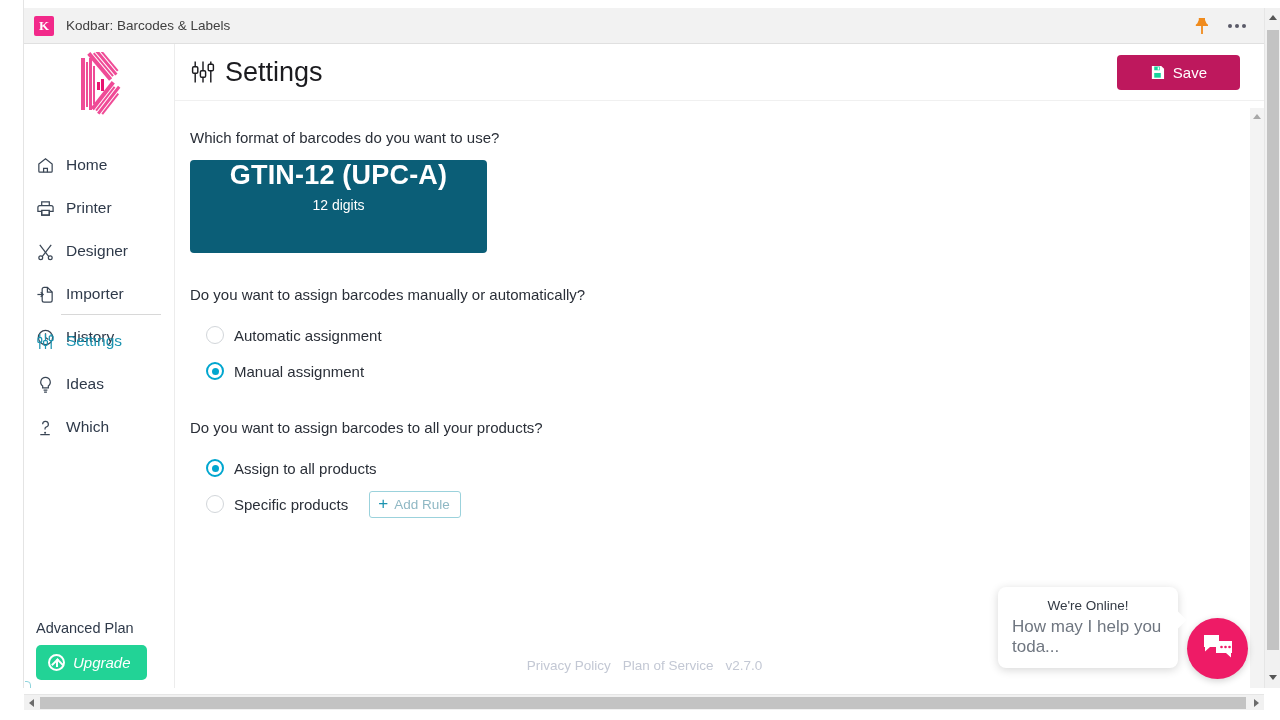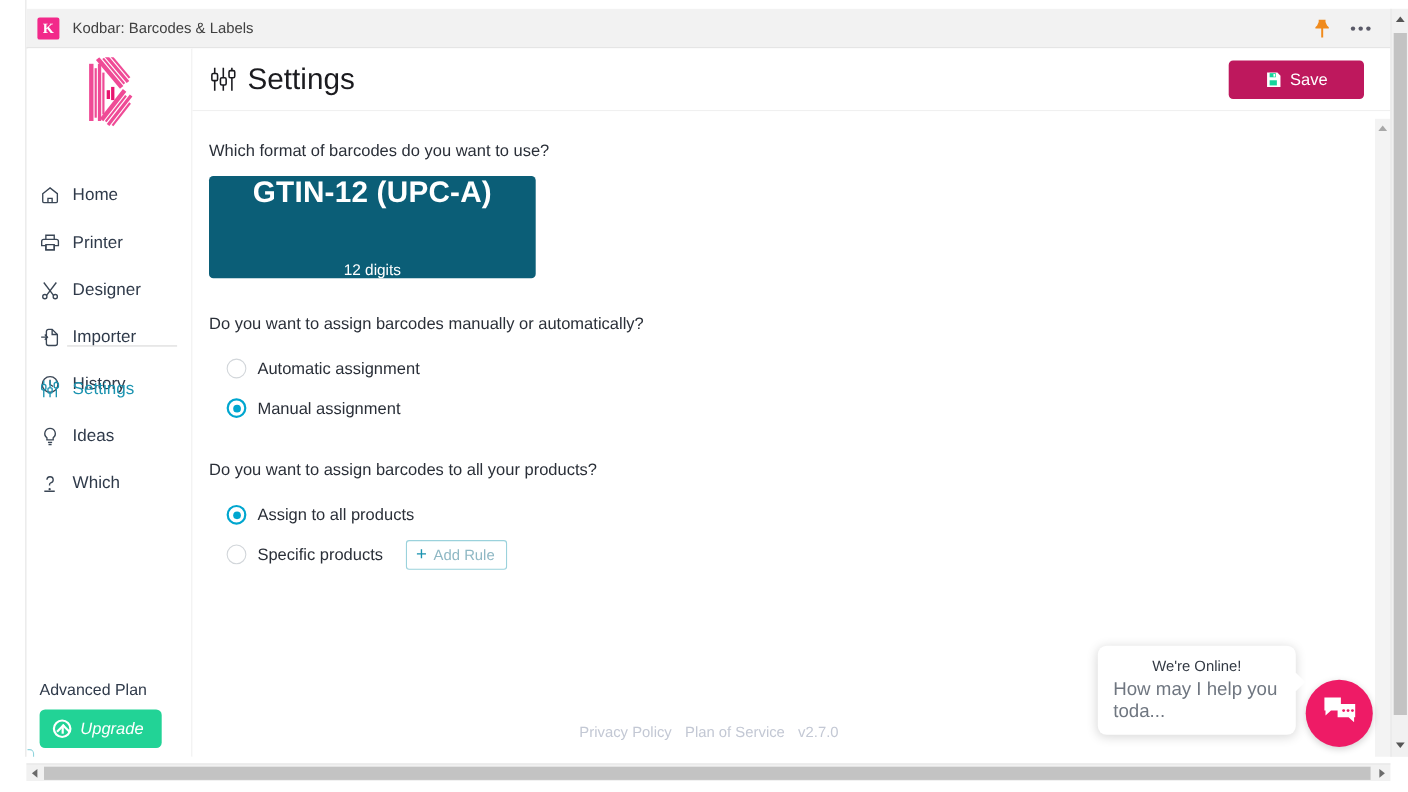--- a/index.html
+++ b/index.html
@@ -64,21 +64,21 @@
     border-right: 1px solid #ececec;
   }
   #logo {
     position: absolute; left: 48px; top: 8px;
     width: 62px; height: 66px;
   }
   .nav {
     position: absolute; left: 0; top: 112px; width: 150px;
   }
   .nav-item {
-    display: flex; align-items: center; gap: 11px;
+    display: flex; align-items: flex-start; gap: 11px;
     height: 43px; padding-left: 11px;
     font-size: 15.5px; color: #2f3a4a;
     cursor: pointer;
   }
   .nav-item .ico { width: 19px; height: 19px; flex: 0 0 auto; display:flex; align-items:center; justify-content:center; }
   .nav-item.active { color: #1b93b0; }
   .nav-sep {
     position: absolute; left: 36px; top: 270px; width: 100px;
     border-top: 1px solid #d8d8d8;
   }
@@ -149,29 +149,29 @@
   }
   .content-pad { padding: 28px 0 0 15px; }
 
   .q-label {
     font-size: 15px; color: #2a2f38; margin-bottom: 14px;
   }
   #format-card {
     width: 297px; height: 93px;
     background: #0b5e77; border-radius: 4px;
     display: flex; flex-direction: column;
-    align-items: center; justify-content: space-between;
+    align-items: center; justify-content: flex-start;
     cursor: pointer;
     margin-bottom: 33px;
   }
   #format-card .fc-title {
     color: #ffffff; font-size: 27px; font-weight: bold;
     letter-spacing: 0.2px;
   }
-  #format-card .fc-sub { color: #ffffff; font-size: 14px; margin-top: 22px; }
+  #format-card .fc-sub { color: #ffffff; font-size: 14px; margin-top: 6px; }
 
   .radio-group { margin-bottom: 30px; }
   .radio-row {
     display: flex; align-items: center; gap: 10px;
     height: 36px; padding-left: 16px; cursor: pointer;
   }
   .radio {
     width: 18px; height: 18px; border-radius: 50%;
     border: 1.6px solid #d2d6da; background: #fff;
     flex: 0 0 auto; position: relative;

